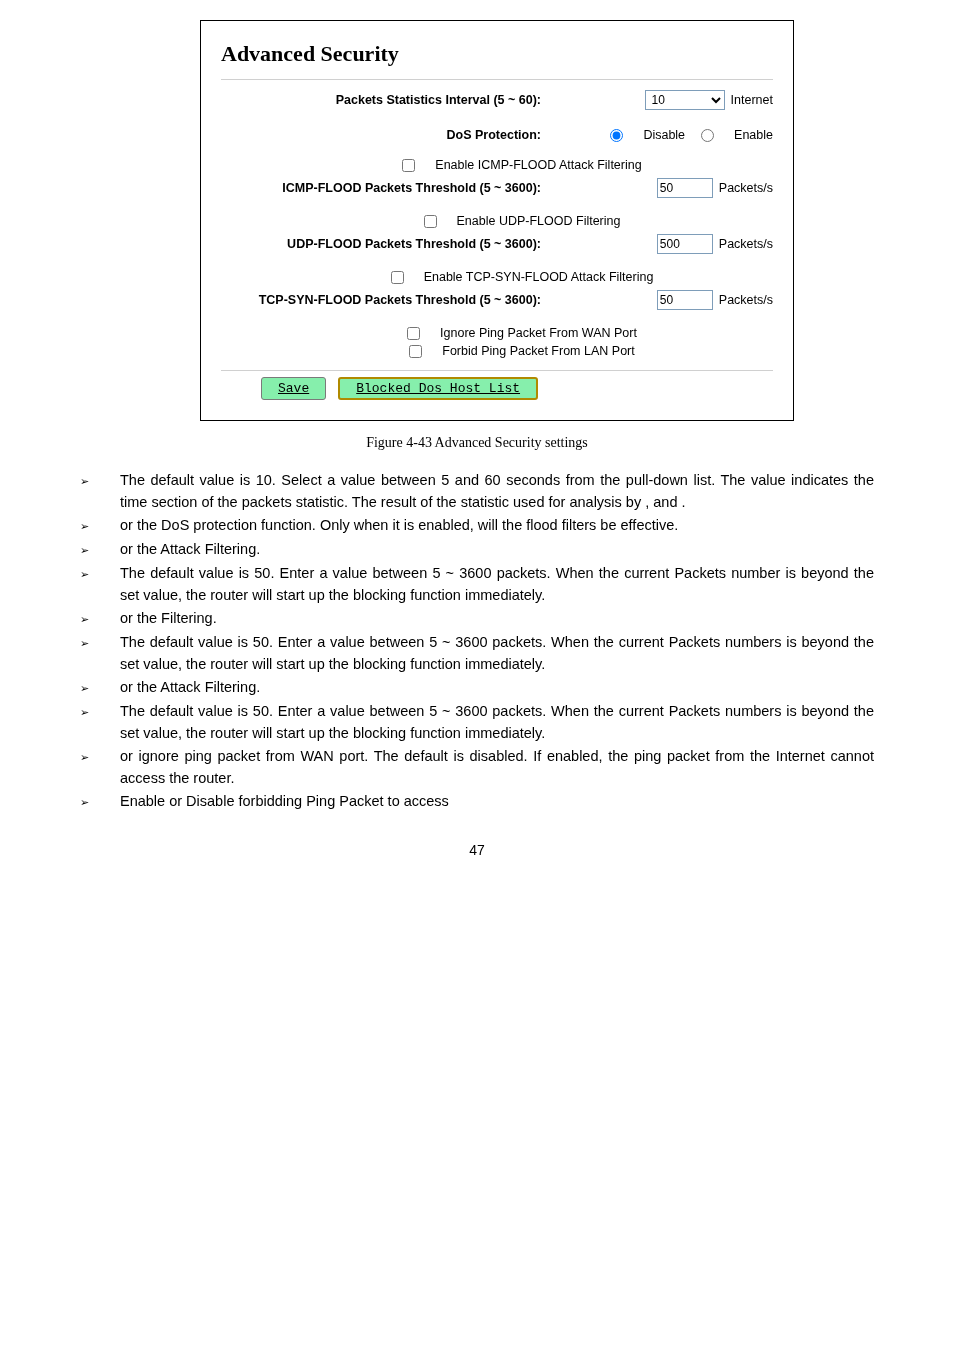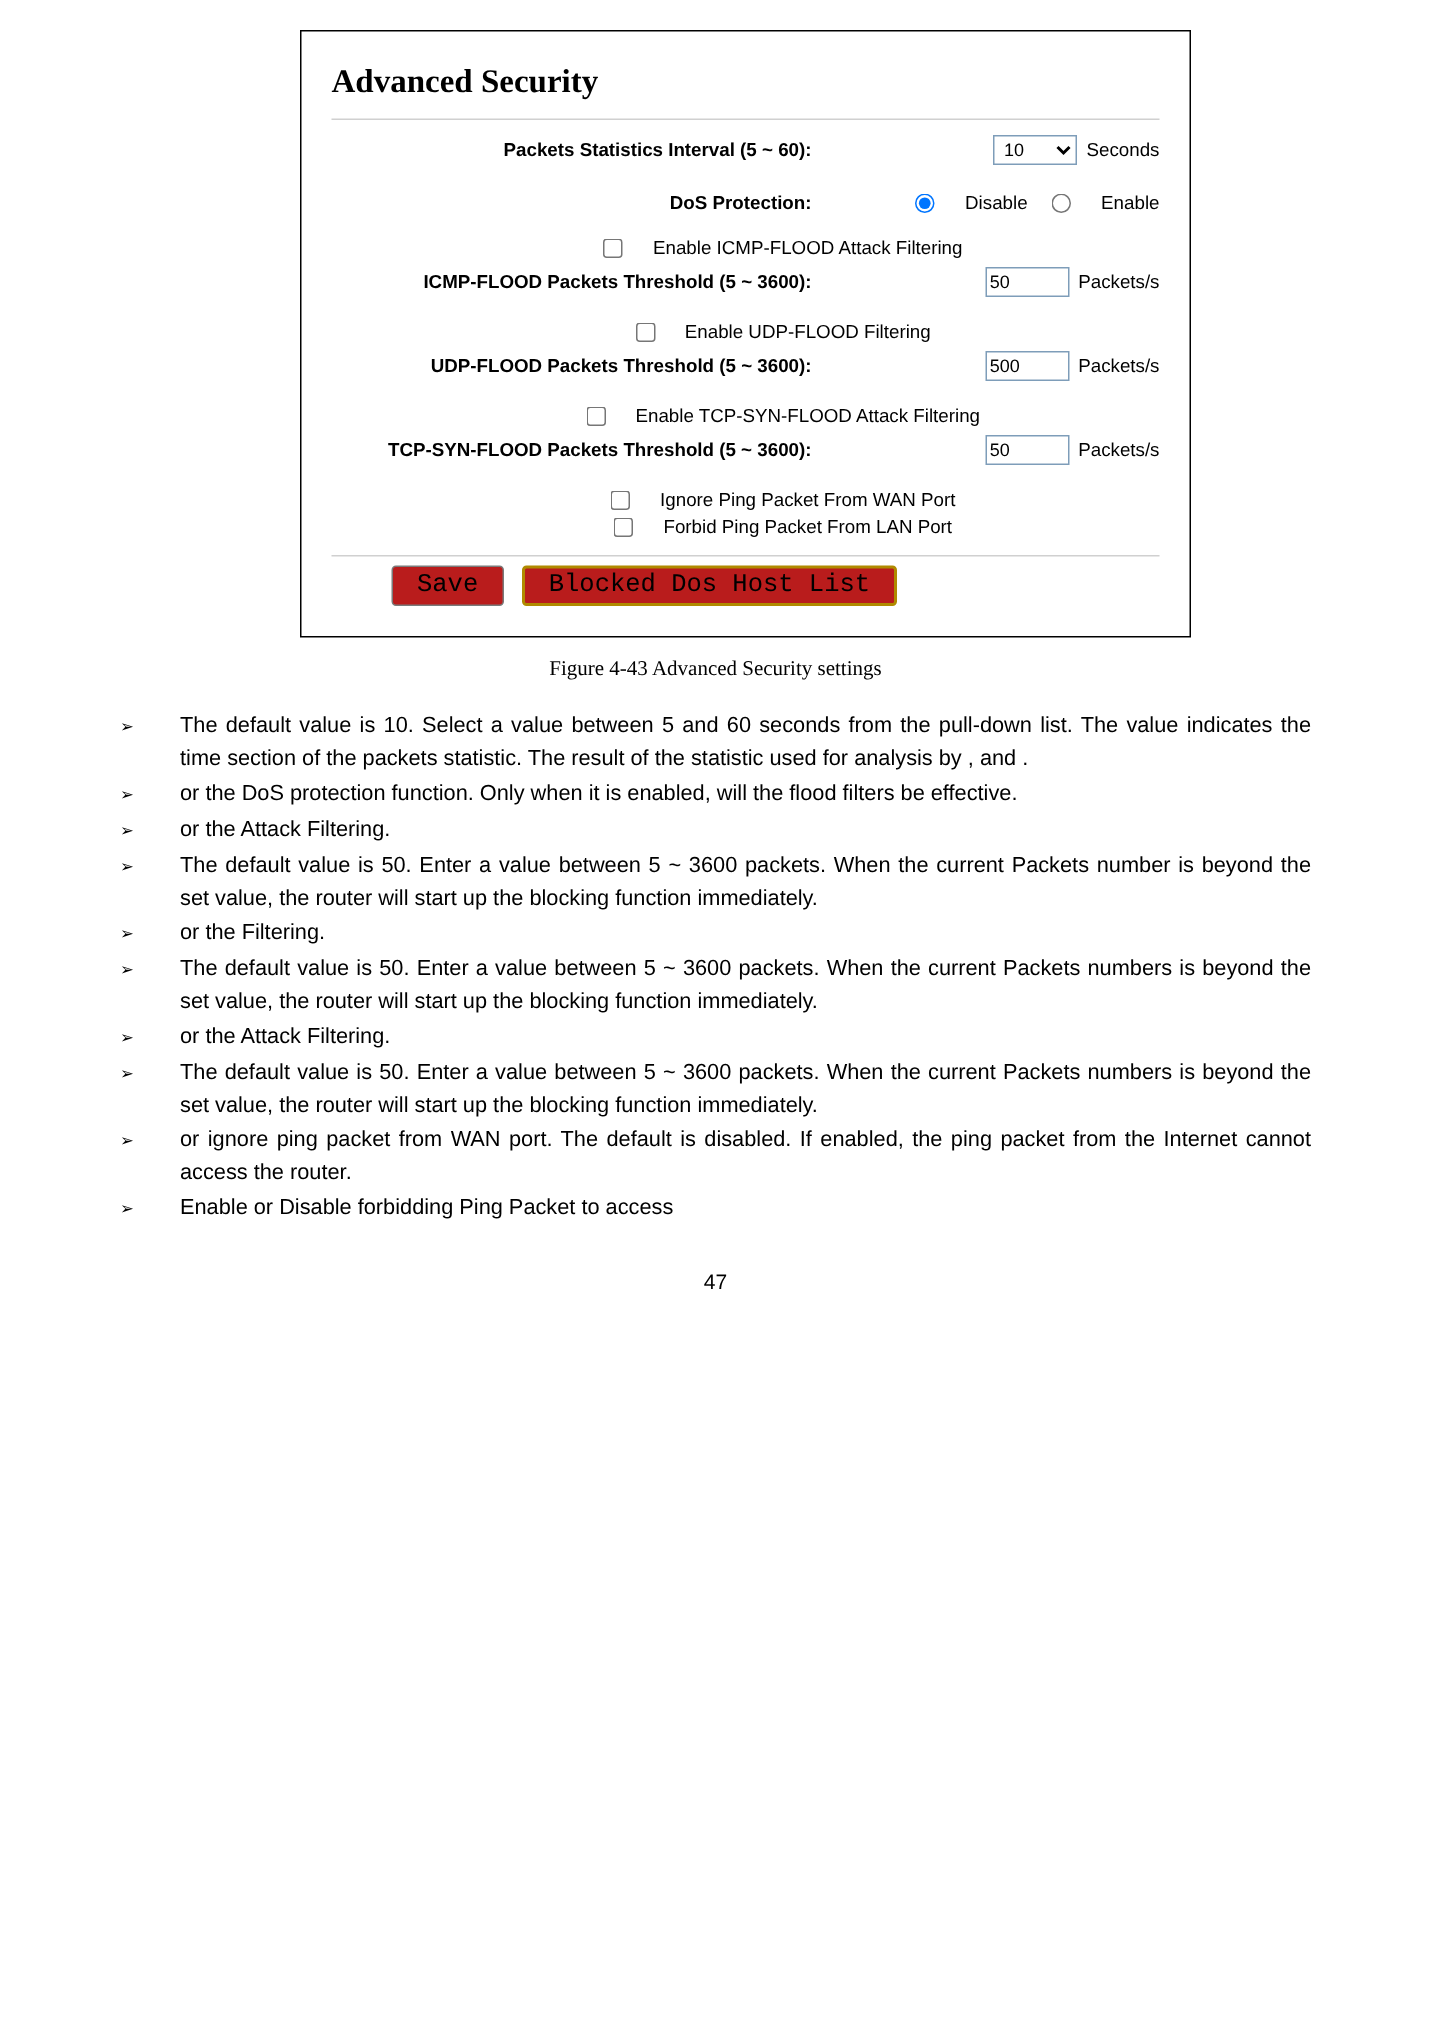--- a/index.html
+++ b/index.html
@@ -54,21 +54,21 @@
     gap: 6px;
   }
   select, input.num {
     border: 1px solid #7e9db9;
     background: #fff;
     font-size: 12px;
     height: 20px;
     padding: 0 2px;
     box-sizing: border-box;
   }
-  select { width: 56px; }
+  select { width: 80px; }
   input.num { width: 56px; }
   .radio-group, .chk-row {
     display: flex;
     align-items: center;
     gap: 16px;
     font-size: 12.5px;
   }
   .chk-row {
     padding: 2px 0 2px 50px;
     justify-content: center;
@@ -77,26 +77,27 @@
     margin: 0 4px 0 0;
   }
   .button-row {
     display: flex;
     gap: 12px;
     padding-left: 40px;
     margin-top: 4px;
   }
   .btn {
     font-family: "Courier New", Courier, monospace;
-    font-size: 17px;
+    font-size: 13px;
     padding: 2px 16px;
     border: 1px solid #7a7a7a;
     border-radius: 3px;
-    background: #b91c1c;
+    background: #86efac;
     cursor: pointer;
+    text-decoration: underline;
   }
   .btn.highlighted {
     border: 2px solid #b08a00;
   }
   .caption {
     text-align: center;
     font-size: 14px;
     margin: 14px 0 18px 0;
     font-family: Liberation Serif, serif;
   }
@@ -134,21 +135,21 @@
   <div class="panel-wrap">
     <div class="panel-title">Advanced Security</div>
     <div class="divider"></div>
 
     <div class="form-row">
       <div class="form-label">Packets Statistics Interval (5 ~ 60):</div>
       <div class="form-val">
         <select>
           <option>10</option>
         </select>
-        <span>Seconds</span>
+        <span>Internet</span>
       </div>
     </div>
 
     <div class="gap"></div>
 
     <div class="form-row">
       <div class="form-label">DoS Protection:</div>
       <div class="form-val radio-group">
         <label class="radio-group">
           <input type="radio" name="dos" checked="" style="">

